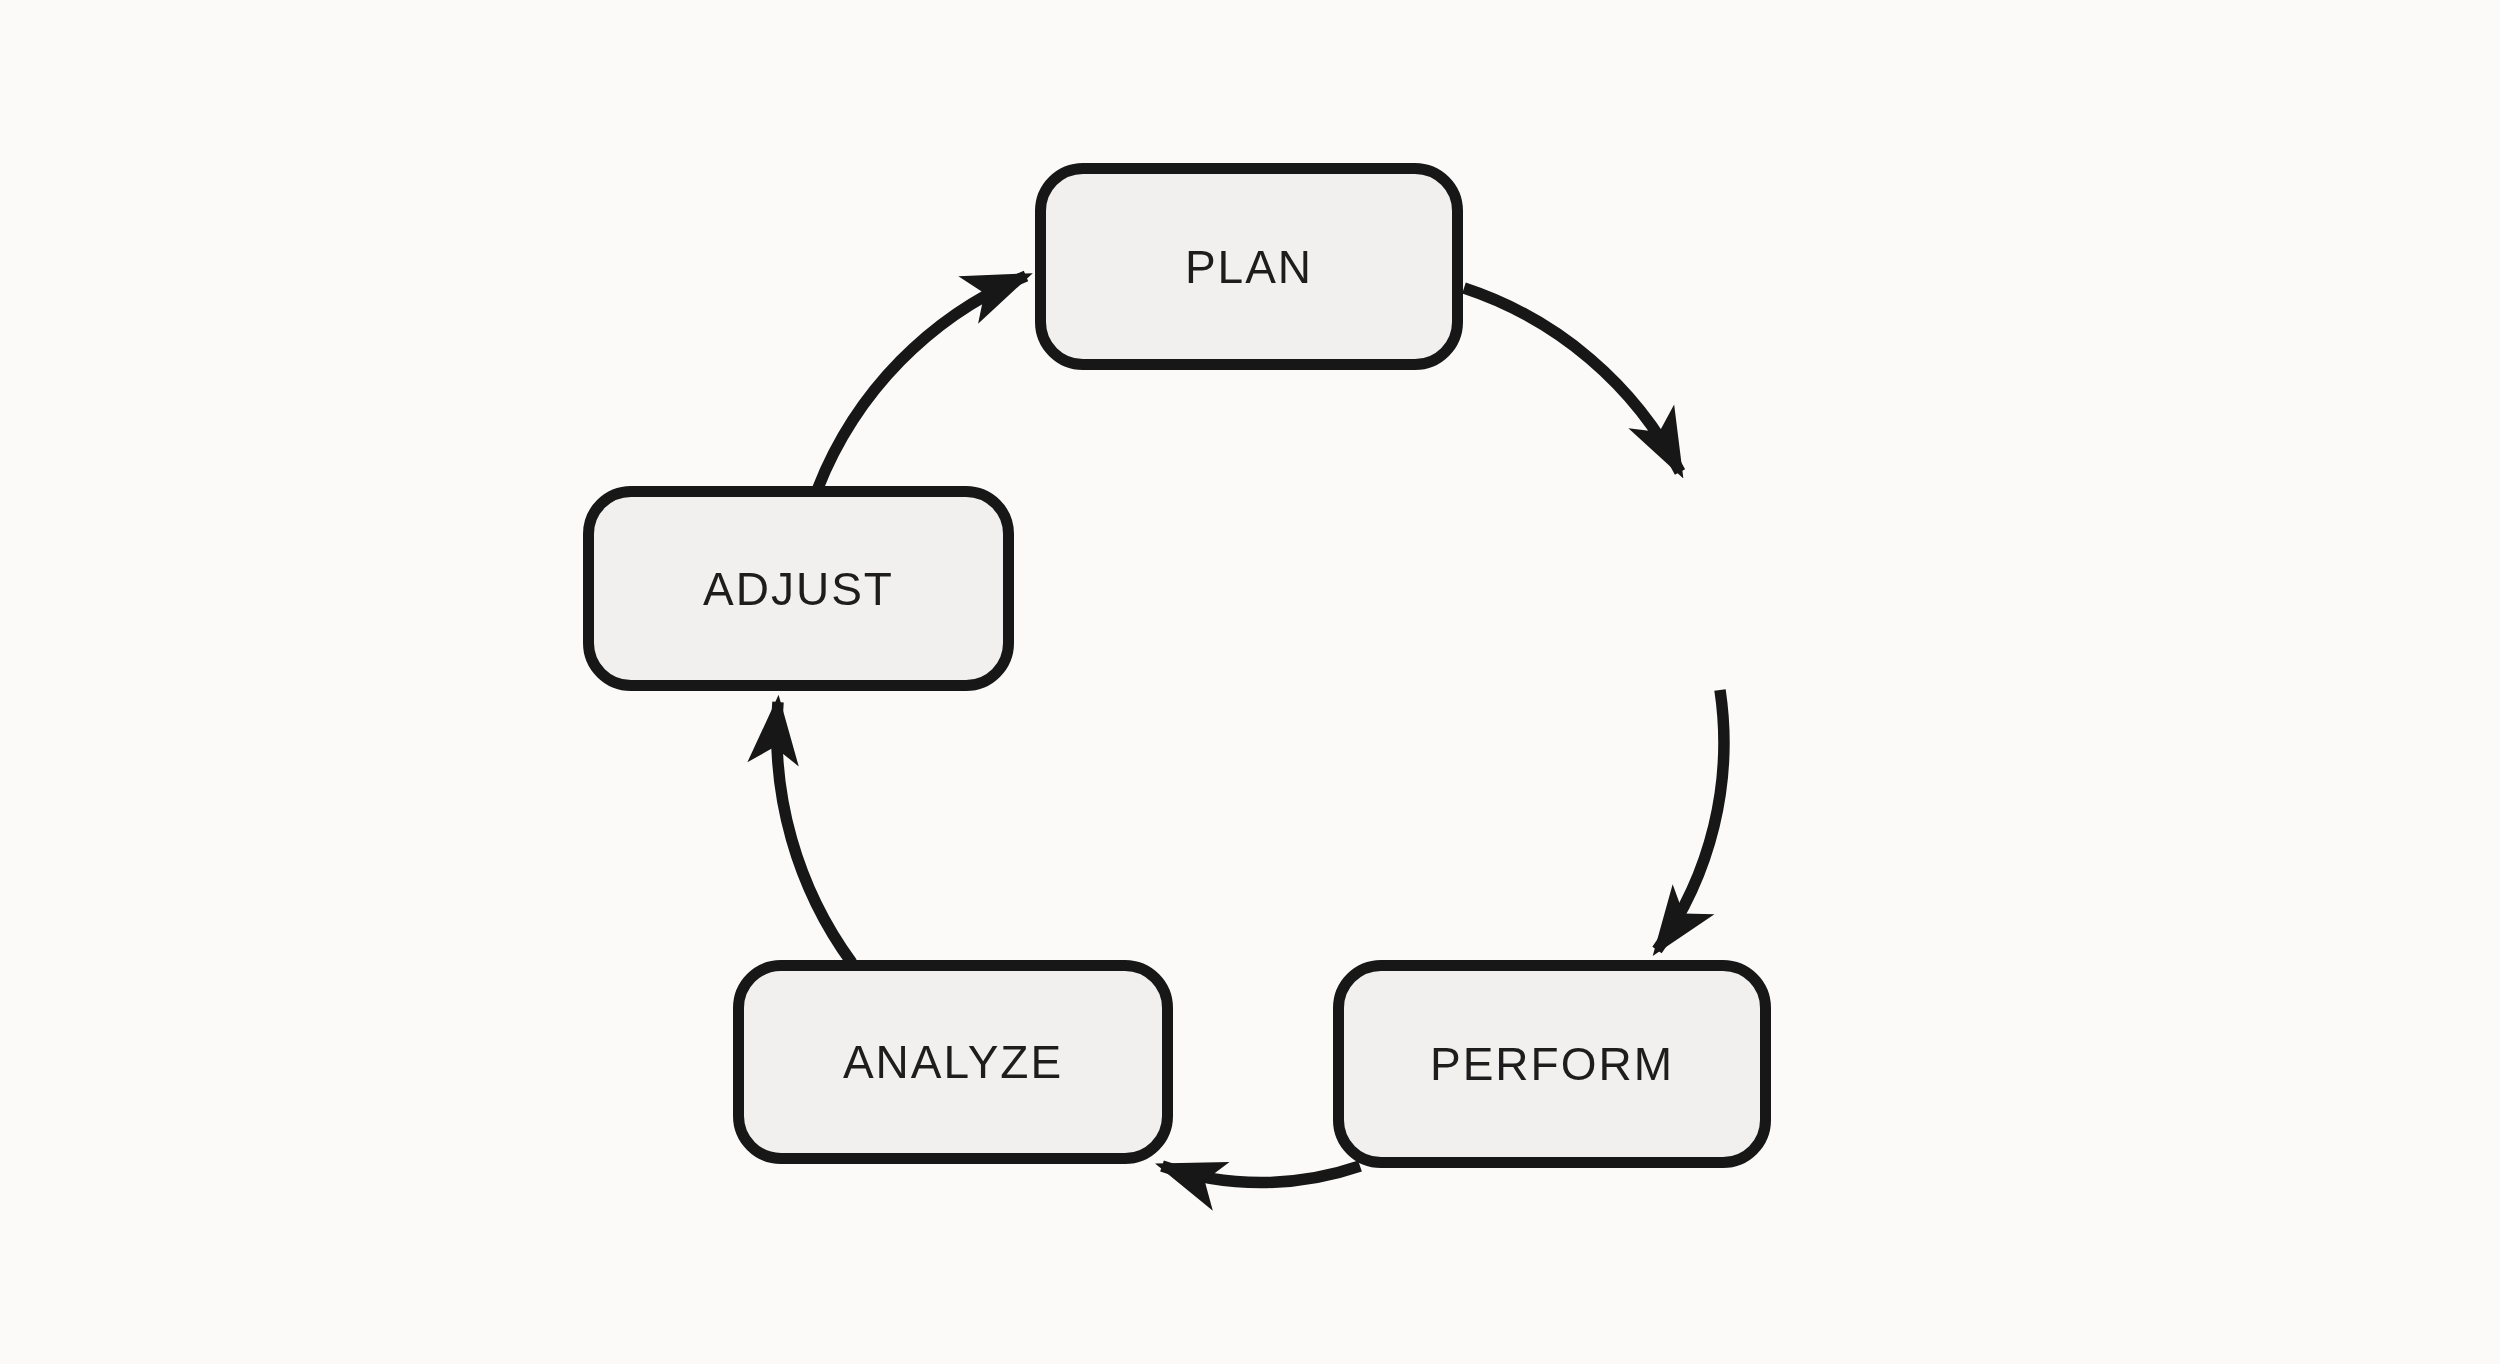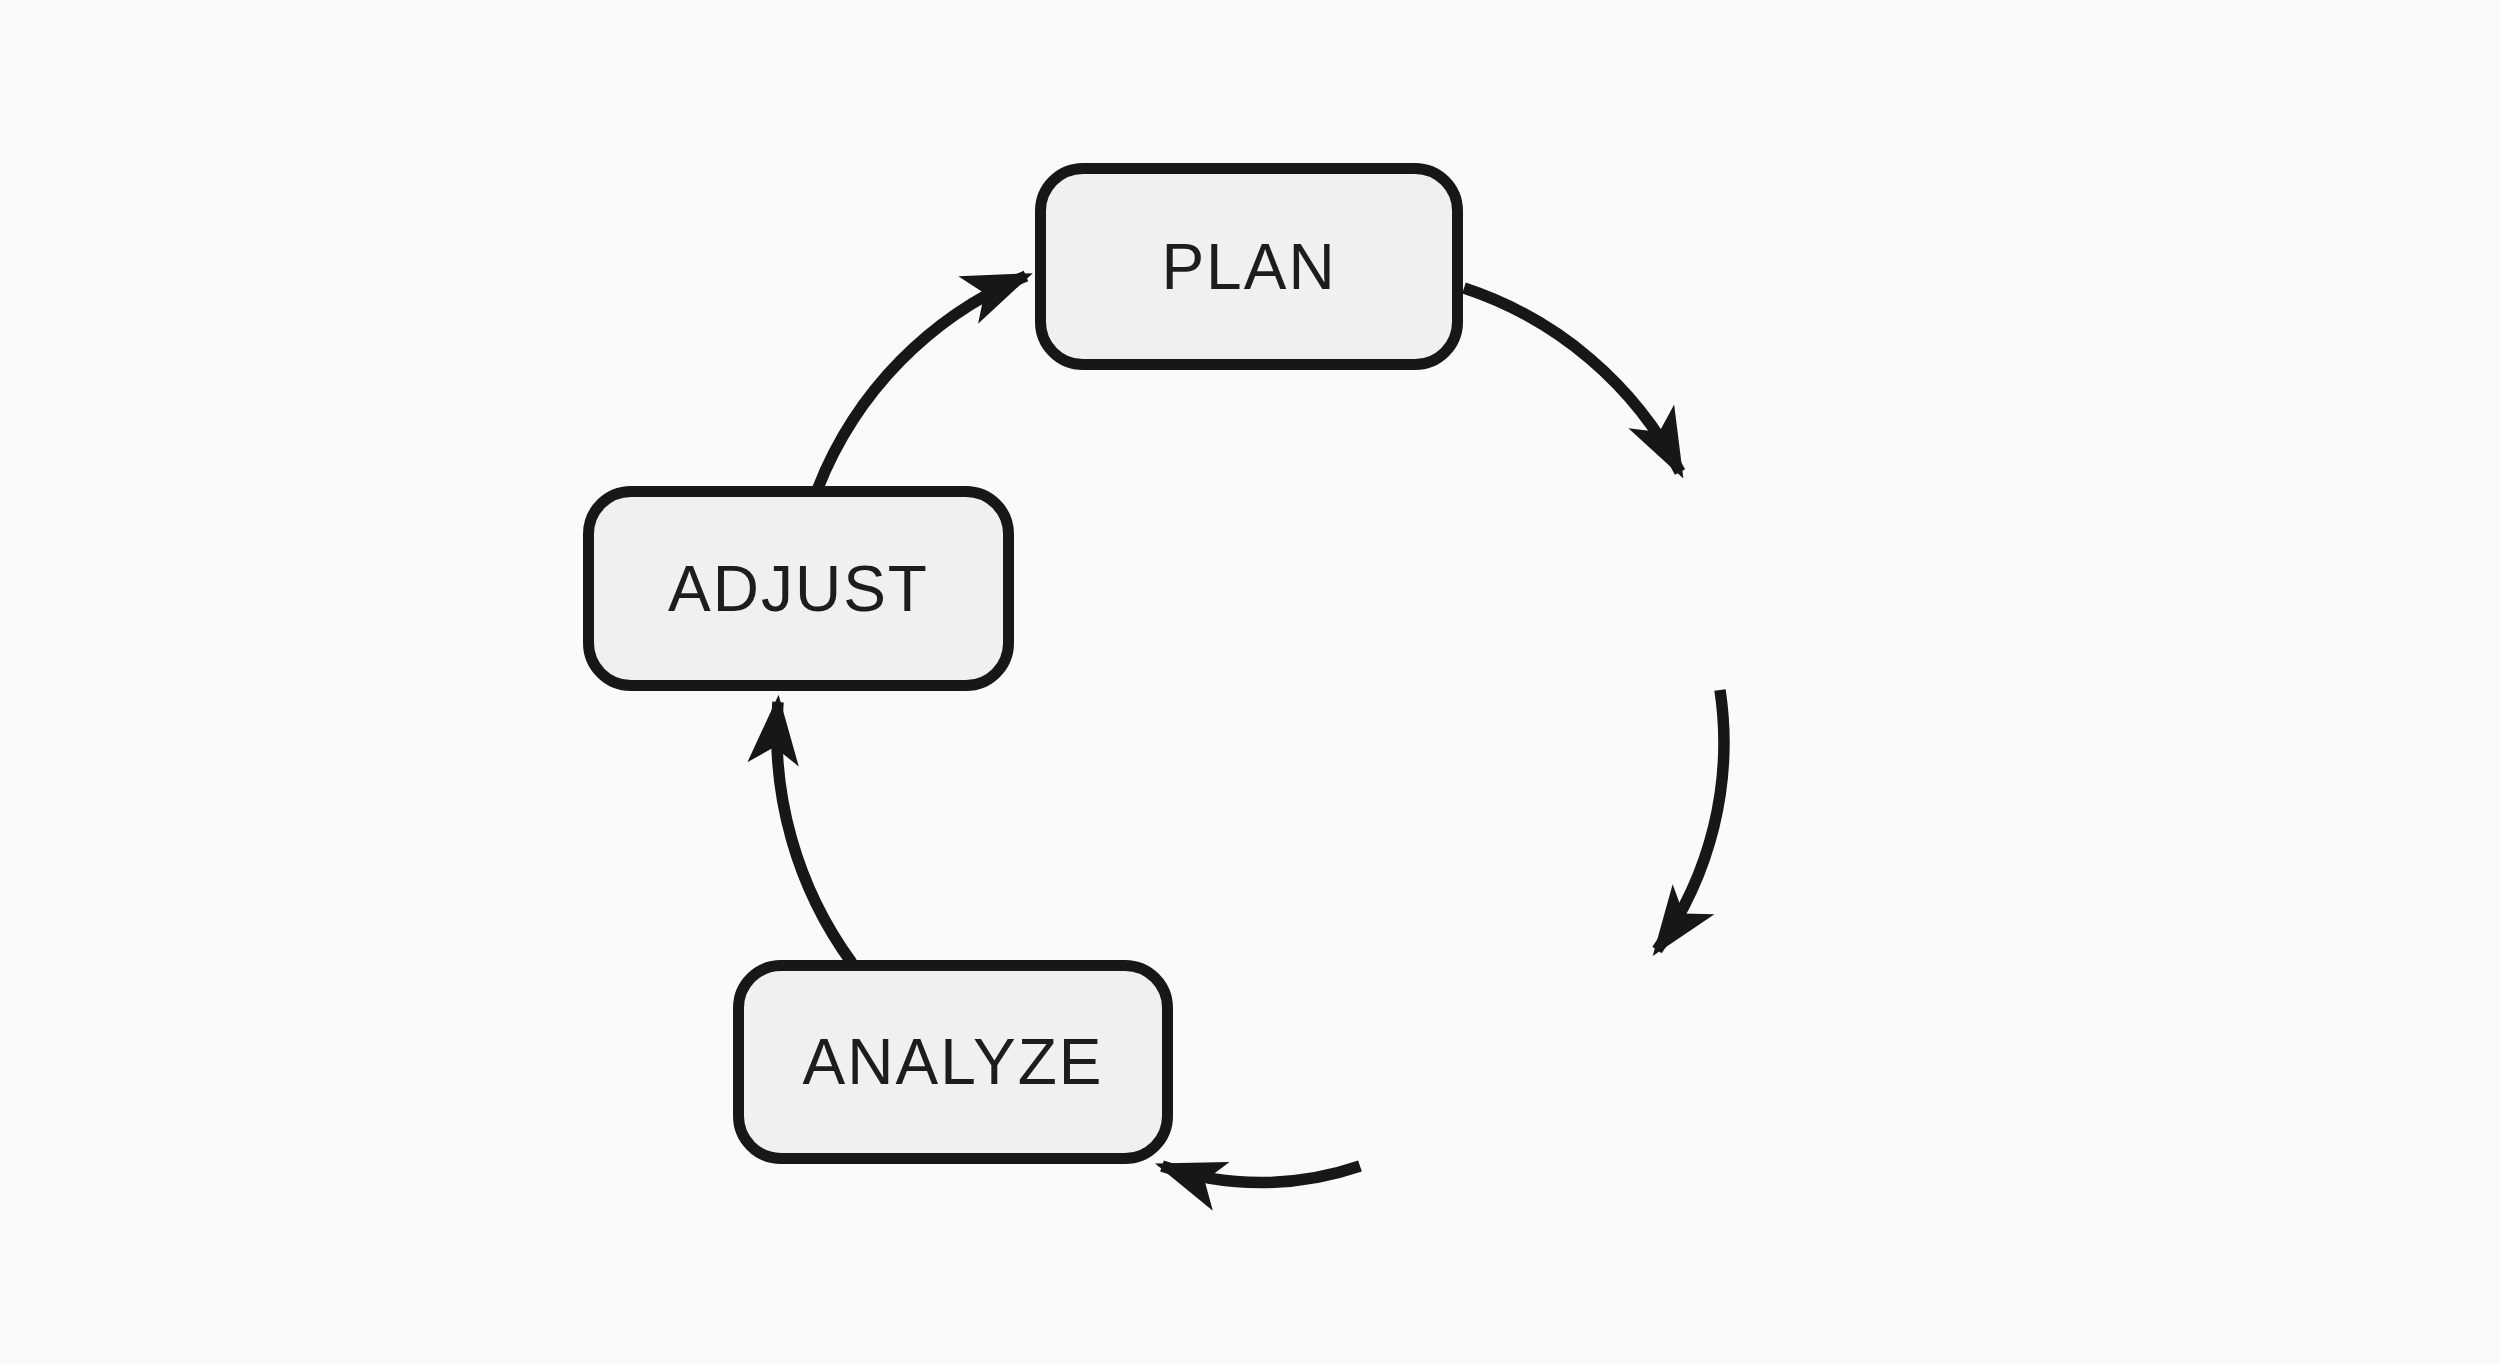--- a/index.html
+++ b/index.html
@@ -27,21 +27,21 @@
     position:absolute;
     box-sizing:border-box;
     background:var(--node-fill);
     border:11.5px solid var(--ink);
     border-radius:48px;
     display:flex;
     align-items:center;
     justify-content:center;
   }
   .node-label{
-    font-size:64px;
+    font-size:46px;
     letter-spacing:2px;
     color:var(--text);
     font-weight:400;
     line-height:1;
     user-select:none;
   }
   .node-plan    {left:1035px; top:163px; width:428px; height:207px;}
   .node-practice{left:1490px; top:486px; width:428px; height:205px;}
   .node-perform {left:1333px; top:960px; width:438px; height:208px;}
   .node-analyze {left:733px;  top:960px; width:440px; height:204px;}
@@ -68,20 +68,23 @@
     <path class="arrow" d="M 852 963 A 390 390 0 0 1 778 702" marker-end="url(#arrowhead)"></path>
 
     <path class="arrow" d="M 818 488 A 380 380 0 0 1 1026 276" marker-end="url(#arrowhead)"></path>
   </svg>
 
   <div class="node node-plan">
     <span class="node-label">PLAN</span>
   </div>
 
 
+  <div class="node node-perform">
+    <span class="node-label">PERFORM</span>
+  </div>
 
   <div class="node node-analyze">
     <span class="node-label">ANALYZE</span>
   </div>
 
   <div class="node node-adjust">
     <span class="node-label">ADJUST</span>
   </div>
 
 </div>

